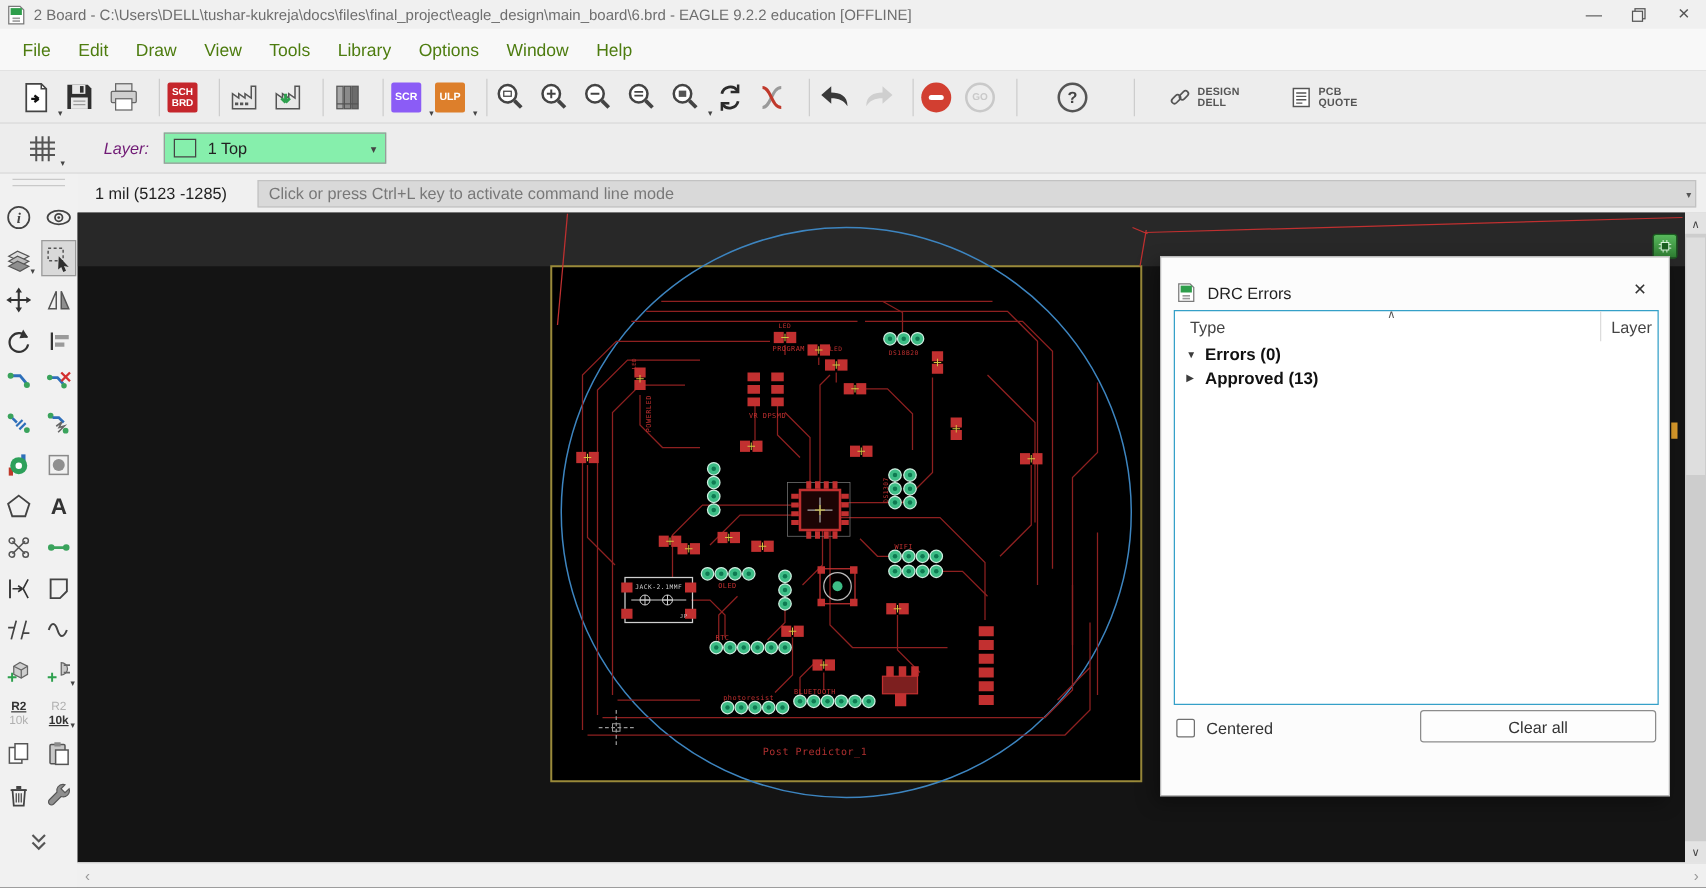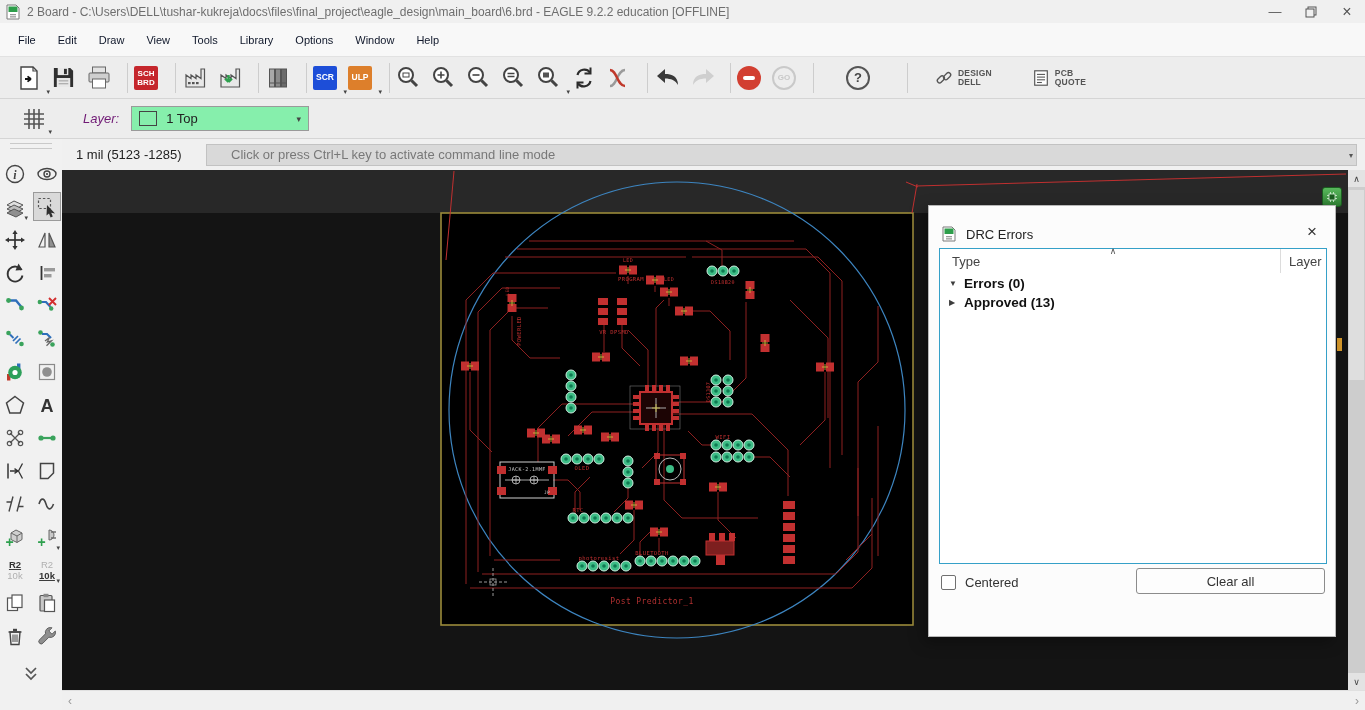--- a/index.html
+++ b/index.html
@@ -8,49 +8,49 @@
     width:1365px; height:710px; overflow:hidden; position:relative;
     font-family:"Liberation Sans", sans-serif; background:#f0f0f0;
     -webkit-font-smoothing:antialiased;
   }
   
   .titlebar { height:23px; background:#f0f0f0; display:flex; align-items:center; padding-left:5px; }
   .titlebar .title { flex:1; font-size:12px; color:#6e6e6e; margin-left:6px; white-space:nowrap; overflow:hidden; }
   .win-btn { width:36px; height:23px; display:flex; align-items:center; justify-content:center; color:#555; font-size:13px; }
   
   .menubar { height:34px; background:#f8f8f8; border-bottom:1px solid #e2e2e2; display:flex; align-items:center; padding-left:7px; }
-  .menu-item { padding:0 11px; font-size:11px; color:#0f172a; }
+  .menu-item { padding:0 11px; font-size:14px; color:#4d7c0f; }
   
   .toolbar { height:42px; background:#ededed; border-bottom:1px solid #d5d5d5; display:flex; align-items:center; padding-left:16px; }
   .tb-btn { width:35px; height:34px; display:flex; align-items:center; justify-content:flex-start; position:relative; flex:0 0 auto; }
   .tb-sep { width:1px; height:30px; background:#cdcdcd; margin:0 6px; flex:0 0 auto; }
   .tb-caret { position:absolute; right:1px; bottom:0; font-size:7px; color:#444; line-height:7px; }
   .colorbox { width:24px; height:24px; display:flex; flex-direction:column; align-items:center; justify-content:center; color:#fff; font-weight:bold; font-size:8px; line-height:9px; border-radius:2px; }
   .box-red { background:#c5262c; }
-  .box-blue { background:#1d4ed8; }
+  .box-blue { background:#8b5cf6; }
   .box-orange { background:#dd7f2b; }
   .stop-circle { width:24px; height:24px; border-radius:50%; background:#d23f31; display:flex; align-items:center; justify-content:center; }
   .stop-bar { width:12px; height:4px; background:#fff; border-radius:2px; }
   .go-circle { width:24px; height:24px; border-radius:50%; border:2px solid #c9c9c9; color:#c9c9c9; font-weight:bold; font-size:8px; display:flex; align-items:center; justify-content:center; }
   .help-circle { width:24px; height:24px; border-radius:50%; border:2px solid #555; color:#444; font-weight:bold; font-size:13px; display:flex; align-items:center; justify-content:center; }
   .tb-textbtn { display:flex; align-items:center; gap:5px; padding:0 9px; height:34px; flex:0 0 auto; }
   .tb-textbtn .lbl { font-size:8.5px; font-weight:bold; color:#555; line-height:9px; letter-spacing:.2px; }
   
   .layerbar { height:40px; background:#ededed; border-bottom:1px solid #d5d5d5; display:flex; align-items:center; }
   .grid-btn { width:38px; height:32px; margin-left:15px; display:flex; align-items:center; justify-content:center; position:relative; }
   .layer-label { font-size:13px; color:#701a75; margin-left:30px;font-style:italic; }
   .layer-dd { width:178px; height:25px; background:#86efac; border:1px solid #9a9a9a; margin-left:12px; display:flex; align-items:center; padding:0 7px; gap:9px; }
   .swatch { width:18px; height:15px; border:1px solid #444; }
   .layer-dd .sel { font-size:13px; color:#222; flex:1; }
   .dd-caret { font-size:9px; color:#444; }
   
   .commandbar { position:absolute; left:62px; top:139px; width:1303px; height:31px; background:#f0f0f0; display:flex; align-items:center; }
   .coords { font-size:13px; color:#222; margin-left:14px; width:128px; flex:0 0 auto; }
   .cmdwrap { position:relative; flex:1; margin:0 8px 0 2px; }
-  .cmdline { width:100%; height:22px; background:#d9d9d9; border:1px solid #c2c2c2; font-size:13px; color:#444; padding:0 16px 0 24px; font-family:"Liberation Sans",sans-serif; }
+  .cmdline { width:100%; height:22px; background:#d9d9d9; border:1px solid #c2c2c2; font-size:13px; color:#444; padding:0 16px 0 8px; font-family:"Liberation Sans",sans-serif; }
   .cmdline::placeholder { color:#787878; opacity:1; }
   .cmd-caret { position:absolute; right:4px; top:7px; font-size:8px; color:#555; pointer-events:none; }
   
   .palette { position:absolute; left:0; top:139px; width:62px; height:571px; background:#f1f1f1; }
   .handle { margin:4px 10px 0 10px; border-top:1px solid #c9c9c9; }
   .pal-grid { margin-top:8px; }
   .pal-row { display:flex; justify-content:center; gap:4px; height:33px; align-items:center; }
   .cell { width:28px; height:29px; display:flex; align-items:center; justify-content:center; border:1px solid transparent; position:relative; }
   .cell.active { background:#d9d9d9; border:1px solid #9a9a9a; }
   .cell .tb-caret { right:0; bottom:-1px; }

